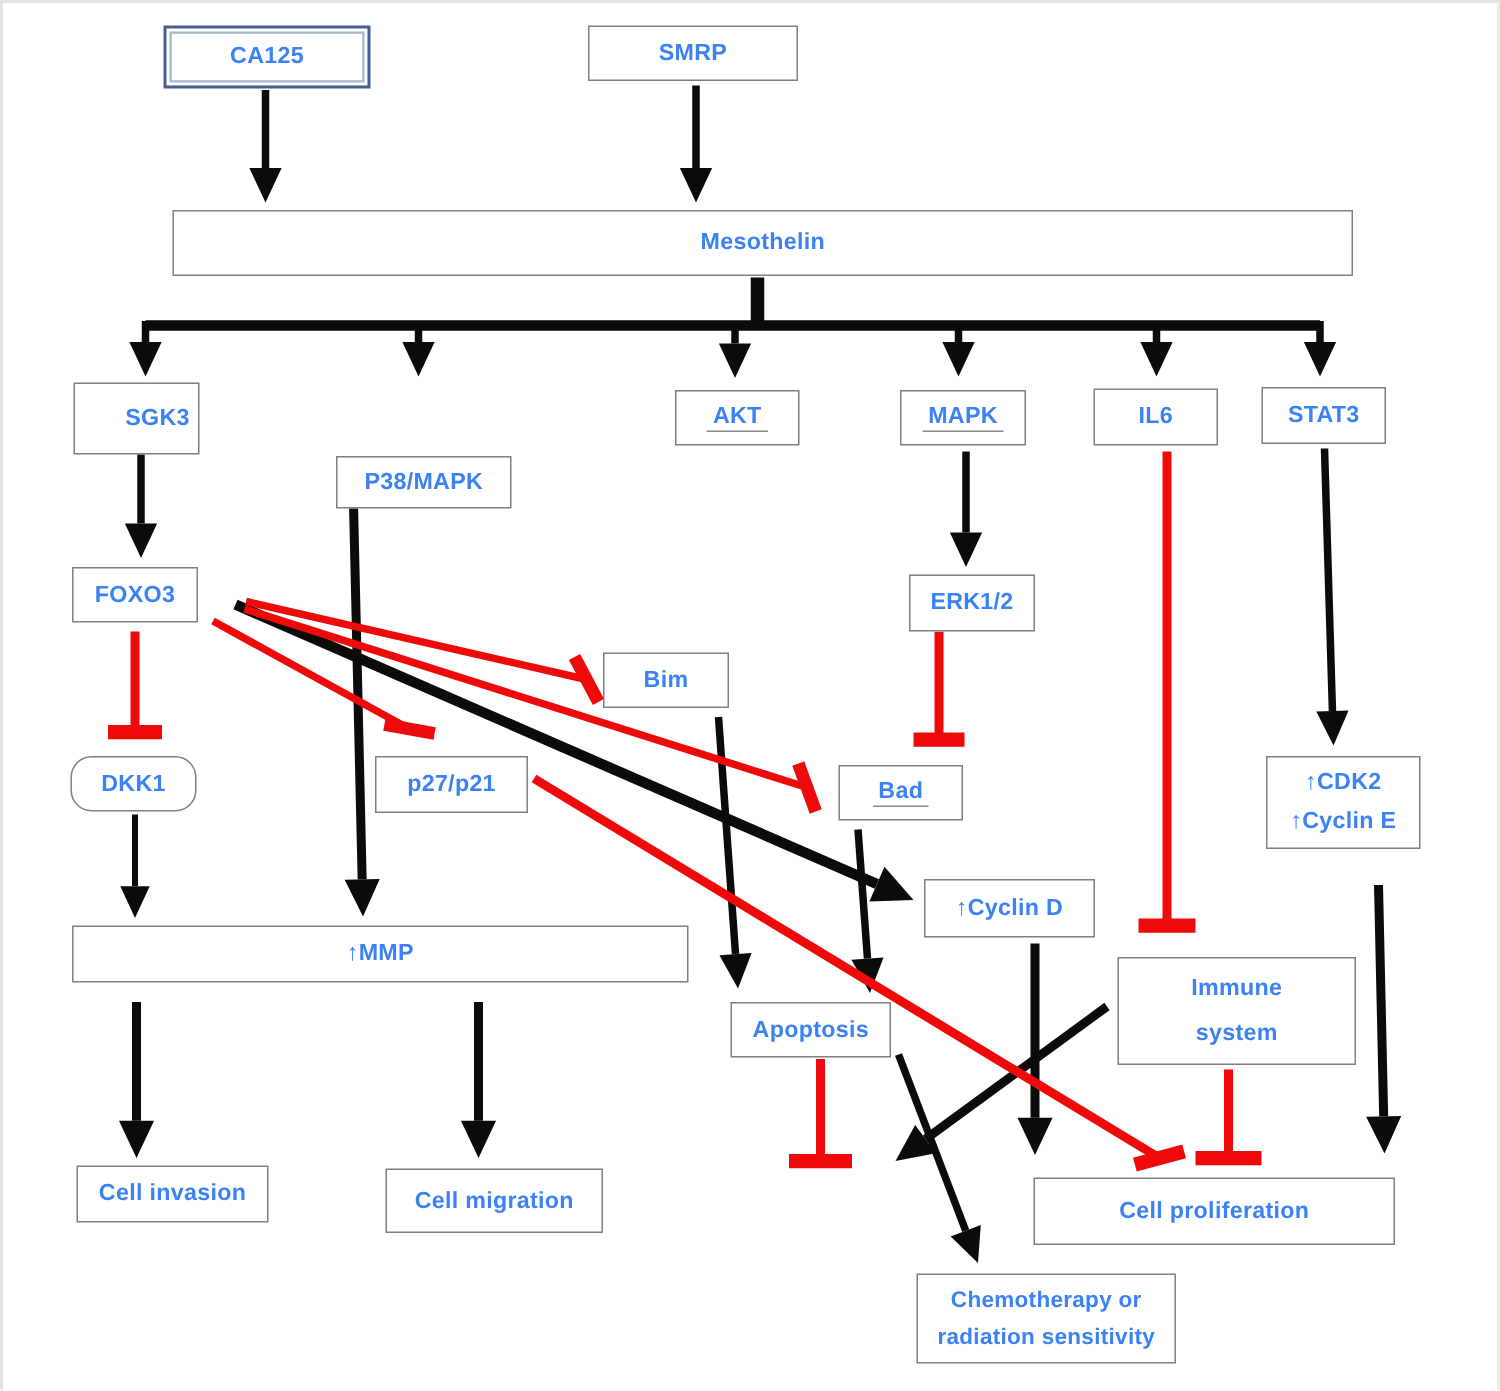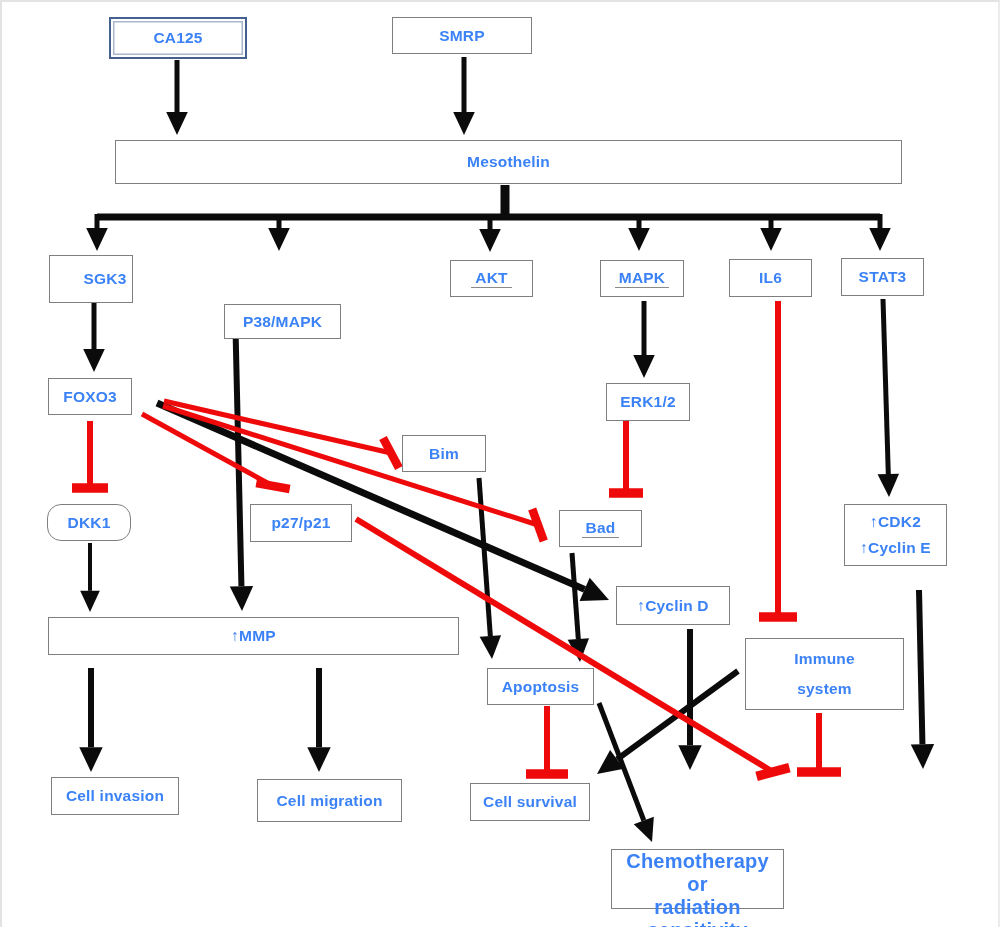--- a/index.html
+++ b/index.html
@@ -223,20 +223,20 @@
     </div>
     <div class="node" style="left: 485px; top: 666px; width: 107px; height: 37px;">
       <span class="lbl">Apoptosis</span>
     </div>
     <div class="node" style="left: 49px; top: 775px; width: 128px; height: 38px;">
       <span class="lbl">Cell invasion</span>
     </div>
     <div class="node" style="left: 255px; top: 777px; width: 145px; height: 43px;">
       <span class="lbl">Cell migration</span>
     </div>
-    <div class="node" style="left: 468px; top: 781px; width: 120px; height: 38px;">
-      <span class="lbl">Cell survival</span>
-    </div>
-    <div class="node multi" style="left: 609px; top: 847px; width: 173px; height: 60px; font-size: 20px;">
+    <div class="node" style="left: 687px; top: 783px; width: 241px; height: 45px;">
+      <span class="lbl">Cell proliferation</span>
+    </div>
+    <div class="node multi" style="left: 609px; top: 847px; width: 173px; height: 60px; font-size: 15px;">
       <span class="lbl">Chemotherapy or</span>
       <span class="lbl">radiation sensitivity</span>
     </div>
   </div>
 
 </body></html>

